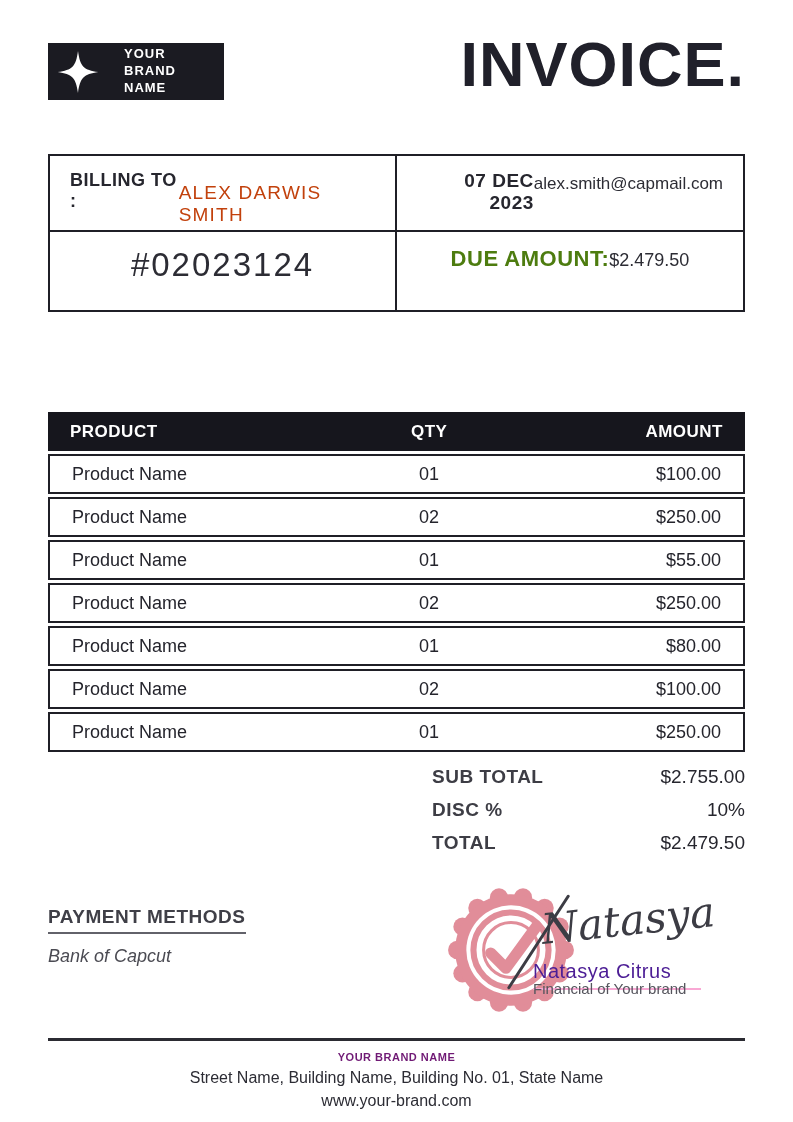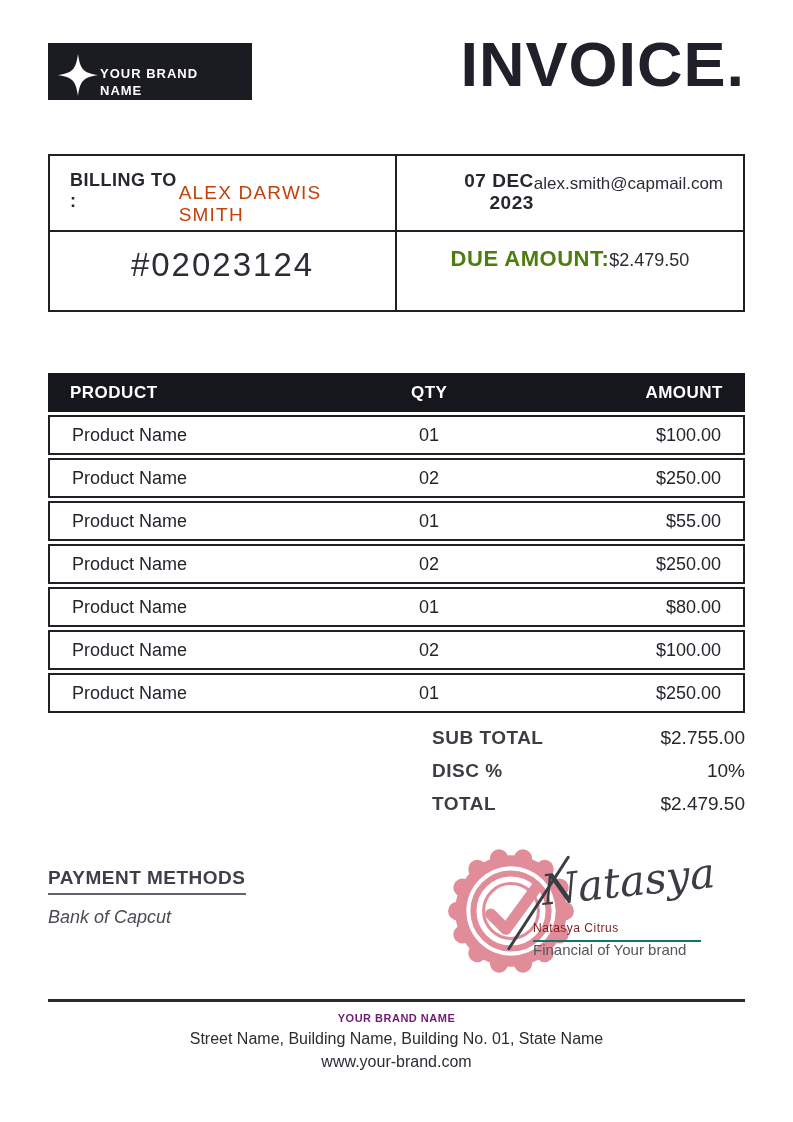--- a/index.html
+++ b/index.html
@@ -9,22 +9,22 @@
     box-sizing:border-box;
     padding:43px 48px 0 48px;
     background:#ffffff;
     font-family:"Liberation Sans", sans-serif;
     color:#24242c;
     overflow:hidden;
   }
   
   .hdr{display:flex;justify-content:space-between;align-items:flex-start;}
   .brand-box{
-    width:204px;height:57px;background:#1b1b22;
-    display:flex;align-items:flex-end;gap:0;box-sizing:border-box;padding:0 10px 0 8px;
+    width:176px;height:57px;background:#1b1b22;
+    display:flex;align-items:center;gap:24px;box-sizing:border-box;padding:0 10px 0 8px;
   }
   .brand-box svg{flex:0 0 auto;}
   .brand-text{
     color:#ffffff;font-size:13px;font-weight:bold;letter-spacing:1px;line-height:1.3;
   }
   .invoice-title{
     margin:-10px 0 0 0;font-size:63px;font-weight:900;letter-spacing:1px;
     color:#20202a;line-height:1;
   }
   
@@ -41,21 +41,21 @@
   .bc-bl{border-right:2px solid #1f1f26;}
   .bc-br{text-align:right;}
   .b-label{font-size:18px;font-weight:bold;color:#26262e;letter-spacing:.5px;}
   .b-name{font-size:19px;color:#c2410c;letter-spacing:1.2px;margin-top:12px;}
   .b-date{font-size:19px;font-weight:bold;color:#26262e;letter-spacing:.5px;}
   .b-email{font-size:17px;color:#2c2c34;margin-top:4px;}
   .b-invno{font-size:33px;font-weight:300;color:#2c2c34;letter-spacing:2px;}
   .b-due-label{font-size:22px;font-weight:bold;color:#4d7c0f;letter-spacing:.5px;}
   .b-due{font-size:18px;color:#2c2c34;margin-top:4px;}
   
-  .ptable{margin-top:61px;}
+  .ptable{margin-top:100px;}
   .prow{
     display:grid;grid-template-columns:47% 16% 37%;align-items:center;
     box-sizing:border-box;padding:0 22px;
   }
   .phead{
     background:#16161d;color:#ffffff;height:39px;
     font-weight:bold;font-size:17px;letter-spacing:.5px;
   }
   .pbody{
     border:2px solid #1f1f26;height:40px;margin-top:3px;
@@ -83,22 +83,22 @@
     position:absolute;left:92px;top:2px;width:3px;height:112px;background:#3c3c44;
     transform:rotate(33deg);border-radius:2px;
   }
   .sig-script{
     position:absolute;left:96px;top:12px;
     font-family:"DejaVu Serif", serif;font-style:italic;font-size:42px;color:#3c3c44;
     transform:rotate(-6deg);white-space:nowrap;
   }
   .sig-name{
     position:absolute;left:88px;top:76px;width:168px;
-    font-size:12px;color:#7f1d1d;letter-spacing:.5px;
-    border-bottom:2px solid #0f766e;padding-bottom:5px;
+    font-size:20px;color:#4c1d95;letter-spacing:.5px;
+    border-bottom:2px solid #f9a8d4;padding-bottom:5px;
   }
   .sig-role{
     position:absolute;left:88px;top:96px;
     font-size:15px;color:#55555d;
   }
   
   .foot-rule{margin-top:8px;height:3px;background:#2b2b32;}
   .foot{text-align:center;margin-top:10px;}
   .foot-brand{font-size:11px;font-weight:bold;color:#701a75;letter-spacing:.5px;}
   .foot-addr{font-size:16px;color:#2c2c34;margin-top:6px;}

